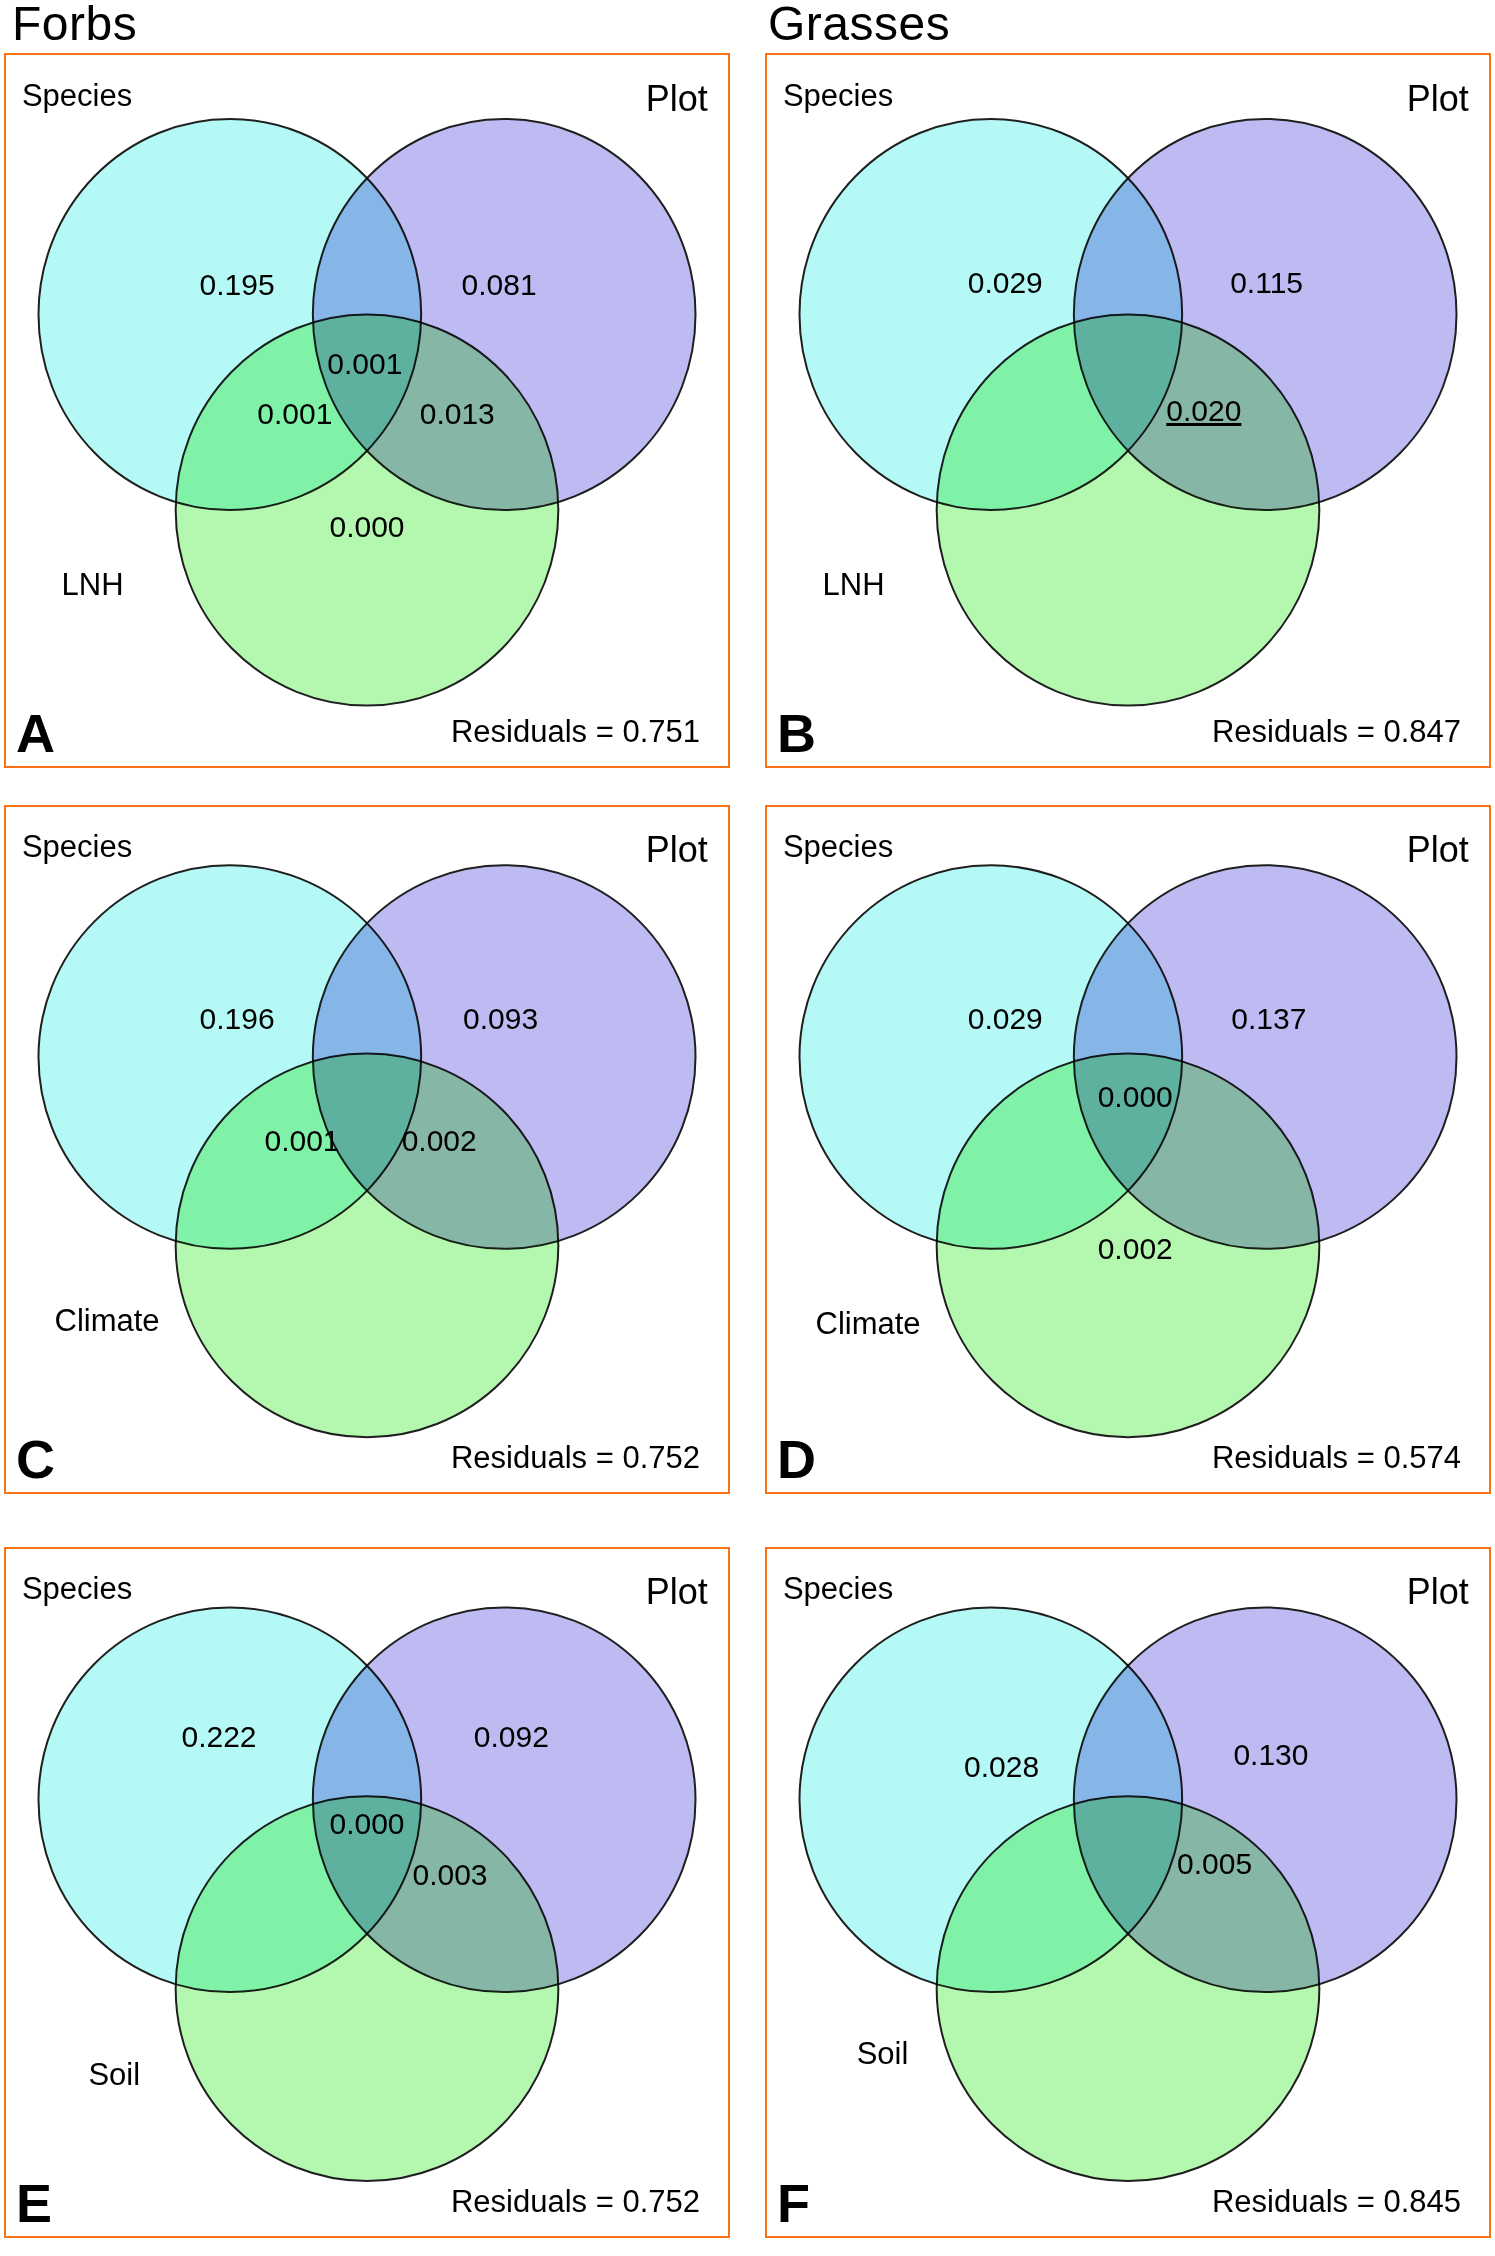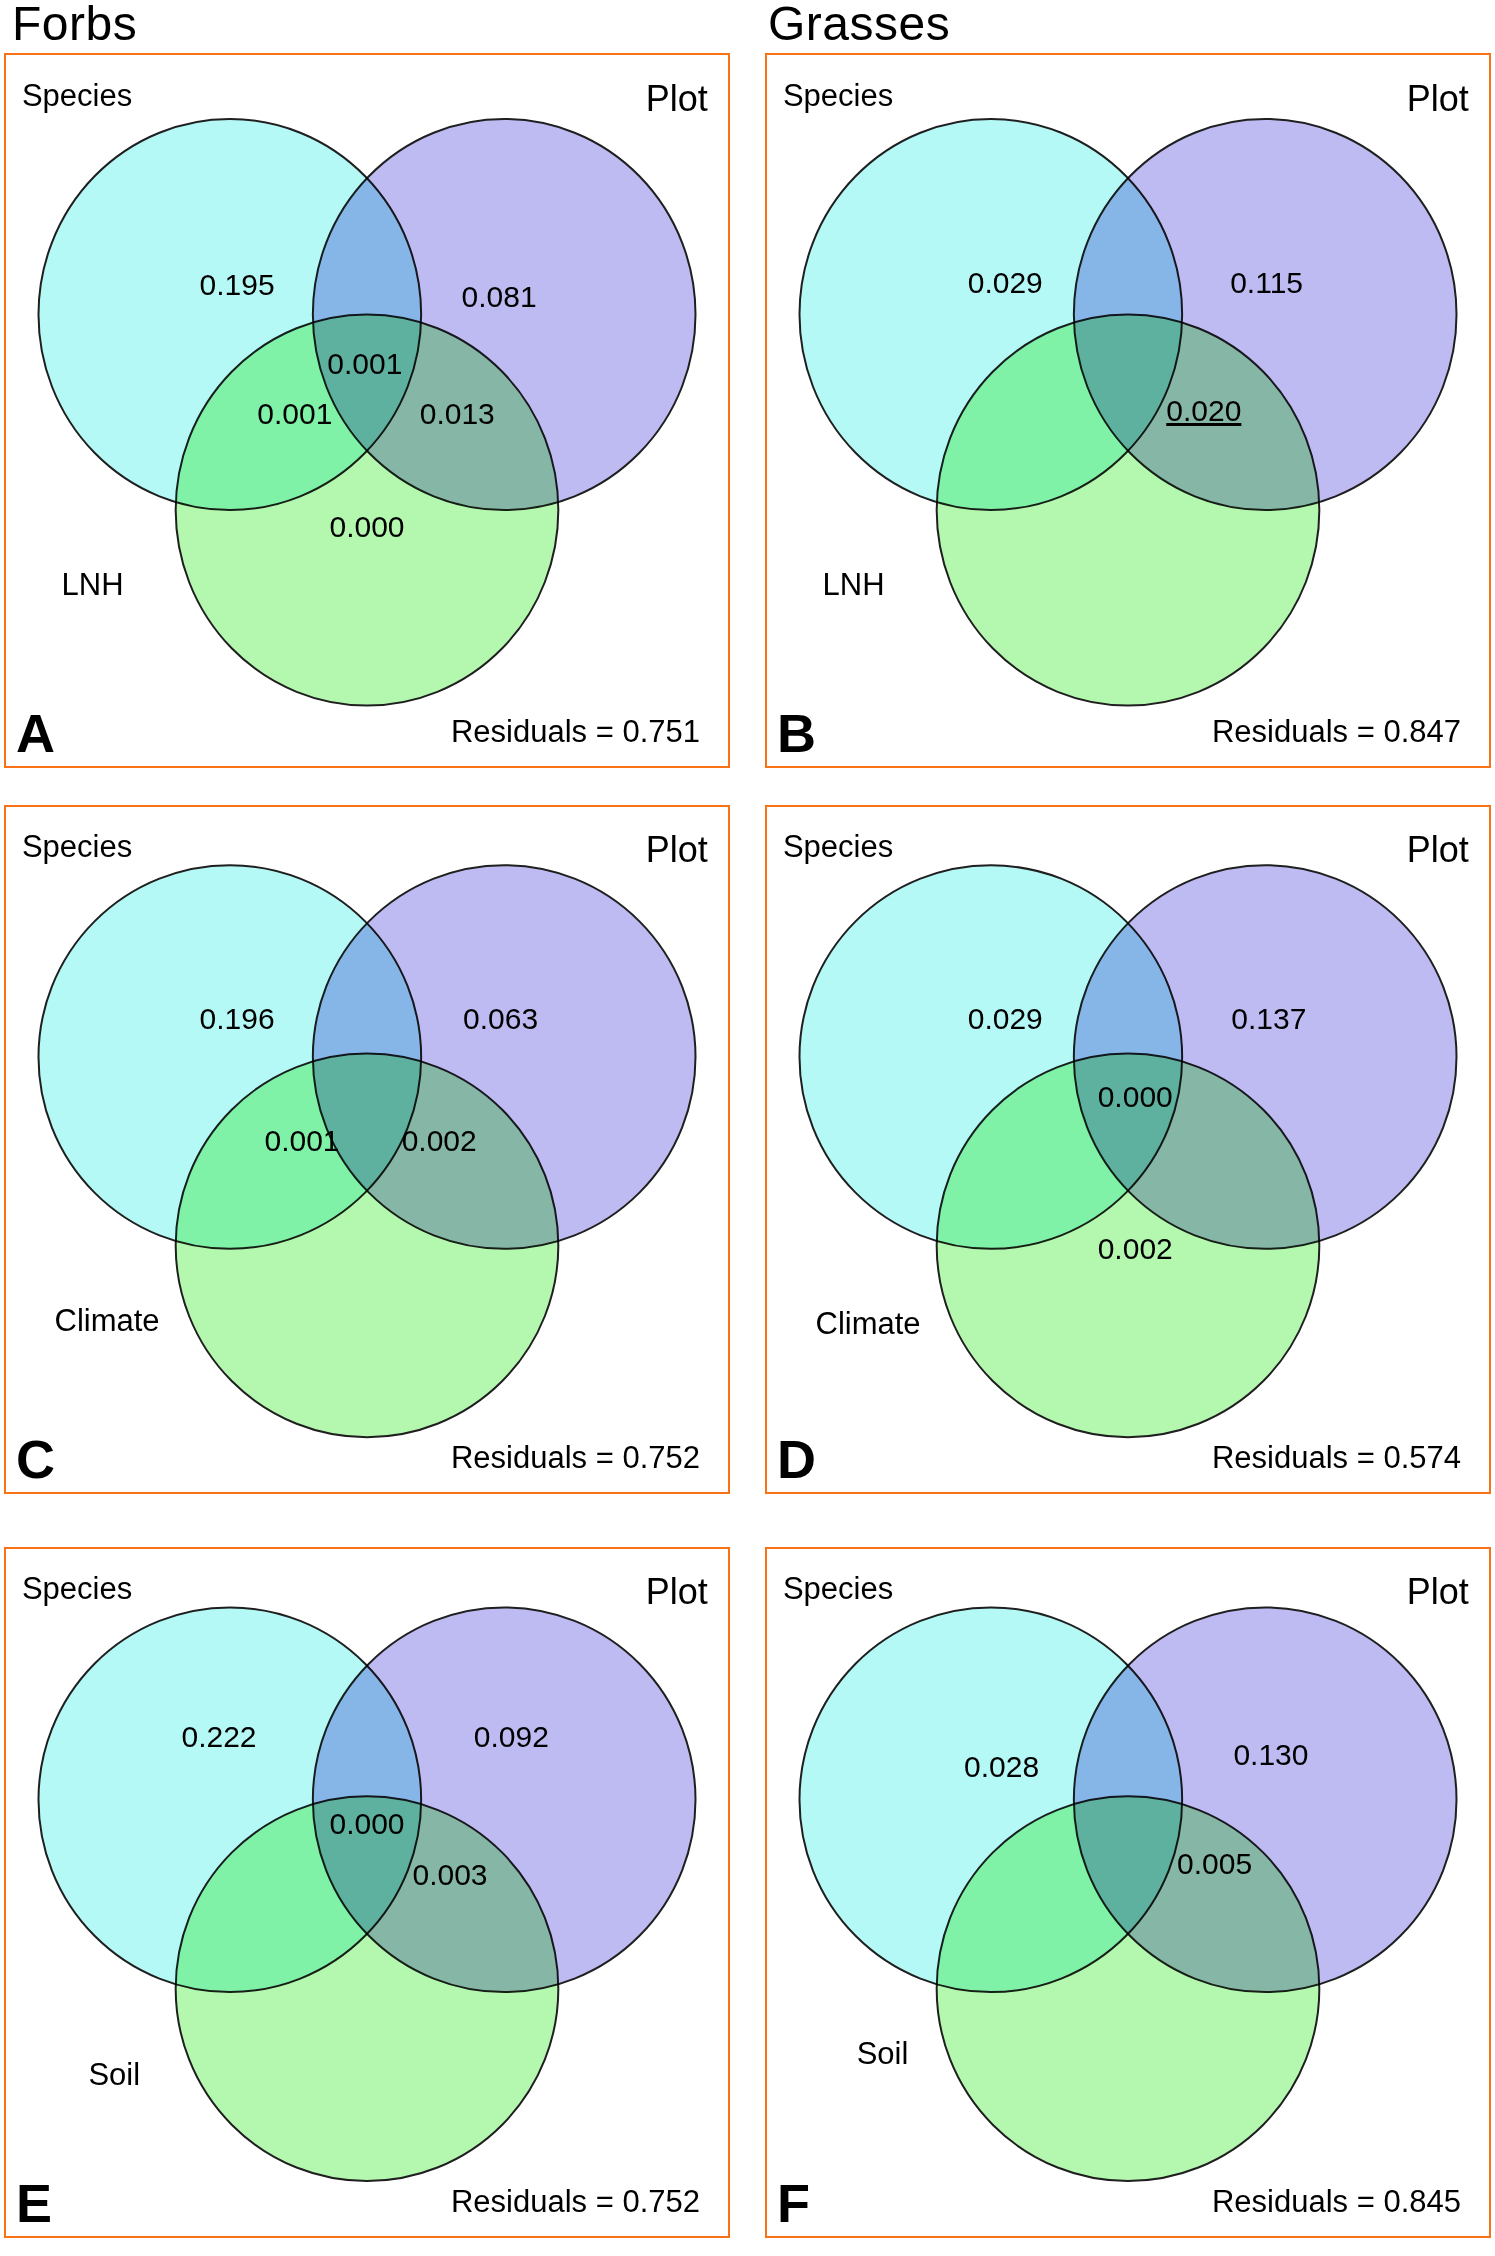--- a/index.html
+++ b/index.html
@@ -43,21 +43,21 @@
 
 <section class="panel" style="left:4px; top:53px; width:726px; height:715px;">
   <svg class="venn" viewBox="0 0 100 100" preserveAspectRatio="none">
     <ellipse cx="31" cy="36.5" rx="26.5" ry="27.5" vector-effect="non-scaling-stroke" fill="#B4F9F5"></ellipse>
     <ellipse cx="69" cy="36.5" rx="26.5" ry="27.5" vector-effect="non-scaling-stroke" fill="#BEBBF2"></ellipse>
     <ellipse cx="50" cy="64" rx="26.5" ry="27.5" vector-effect="non-scaling-stroke" fill="#B4F8AF"></ellipse>
   </svg>
   <div class="corner-left">Species</div>
   <div class="corner-right">Plot</div>
   <div class="val" style="left:32%; top:32.3%;">0.195</div>
-  <div class="val" style="left:68.3%; top:32.3%;margin-top:12px;">0.081</div>
+  <div class="val" style="left:68.3%; top:32.3%;">0.081</div>
   <div class="val" style="left:49.7%; top:43.4%;">0.001</div>
   <div class="val" style="left:40%; top:50.5%;">0.001</div>
   <div class="val" style="left:62.5%; top:50.5%;">0.013</div>
   <div class="val" style="left:50%; top:66.4%;">0.000</div>
   <div class="env" style="left:12%; top:74.5%;">LNH</div>
   <div class="letter">A</div>
   <div class="residuals">Residuals = 0.751</div>
 </section>
 
 <section class="panel" style="left:765px; top:53px; width:726px; height:715px;">
@@ -78,21 +78,21 @@
 
 <section class="panel" style="left:4px; top:805px; width:726px; height:689px;">
   <svg class="venn" viewBox="0 0 100 100" preserveAspectRatio="none">
     <ellipse cx="31" cy="36.5" rx="26.5" ry="28" vector-effect="non-scaling-stroke" fill="#B4F9F5"></ellipse>
     <ellipse cx="69" cy="36.5" rx="26.5" ry="28" vector-effect="non-scaling-stroke" fill="#BEBBF2"></ellipse>
     <ellipse cx="50" cy="64" rx="26.5" ry="28" vector-effect="non-scaling-stroke" fill="#B4F8AF"></ellipse>
   </svg>
   <div class="corner-left">Species</div>
   <div class="corner-right">Plot</div>
   <div class="val" style="left:32%; top:31%;">0.196</div>
-  <div class="val" style="left:68.5%; top:31%;">0.063</div>
+  <div class="val" style="left:68.5%; top:31%;">0.093</div>
   <div class="val" style="left:41%; top:48.8%;">0.001</div>
   <div class="val" style="left:60%; top:48.8%;">0.002</div>
   <div class="env" style="left:14%; top:75%;">Climate</div>
   <div class="letter">C</div>
   <div class="residuals">Residuals = 0.752</div>
 </section>
 
 <section class="panel" style="left:765px; top:805px; width:726px; height:689px;">
   <svg class="venn" viewBox="0 0 100 100" preserveAspectRatio="none">
     <ellipse cx="31" cy="36.5" rx="26.5" ry="28" vector-effect="non-scaling-stroke" fill="#B4F9F5"></ellipse>

